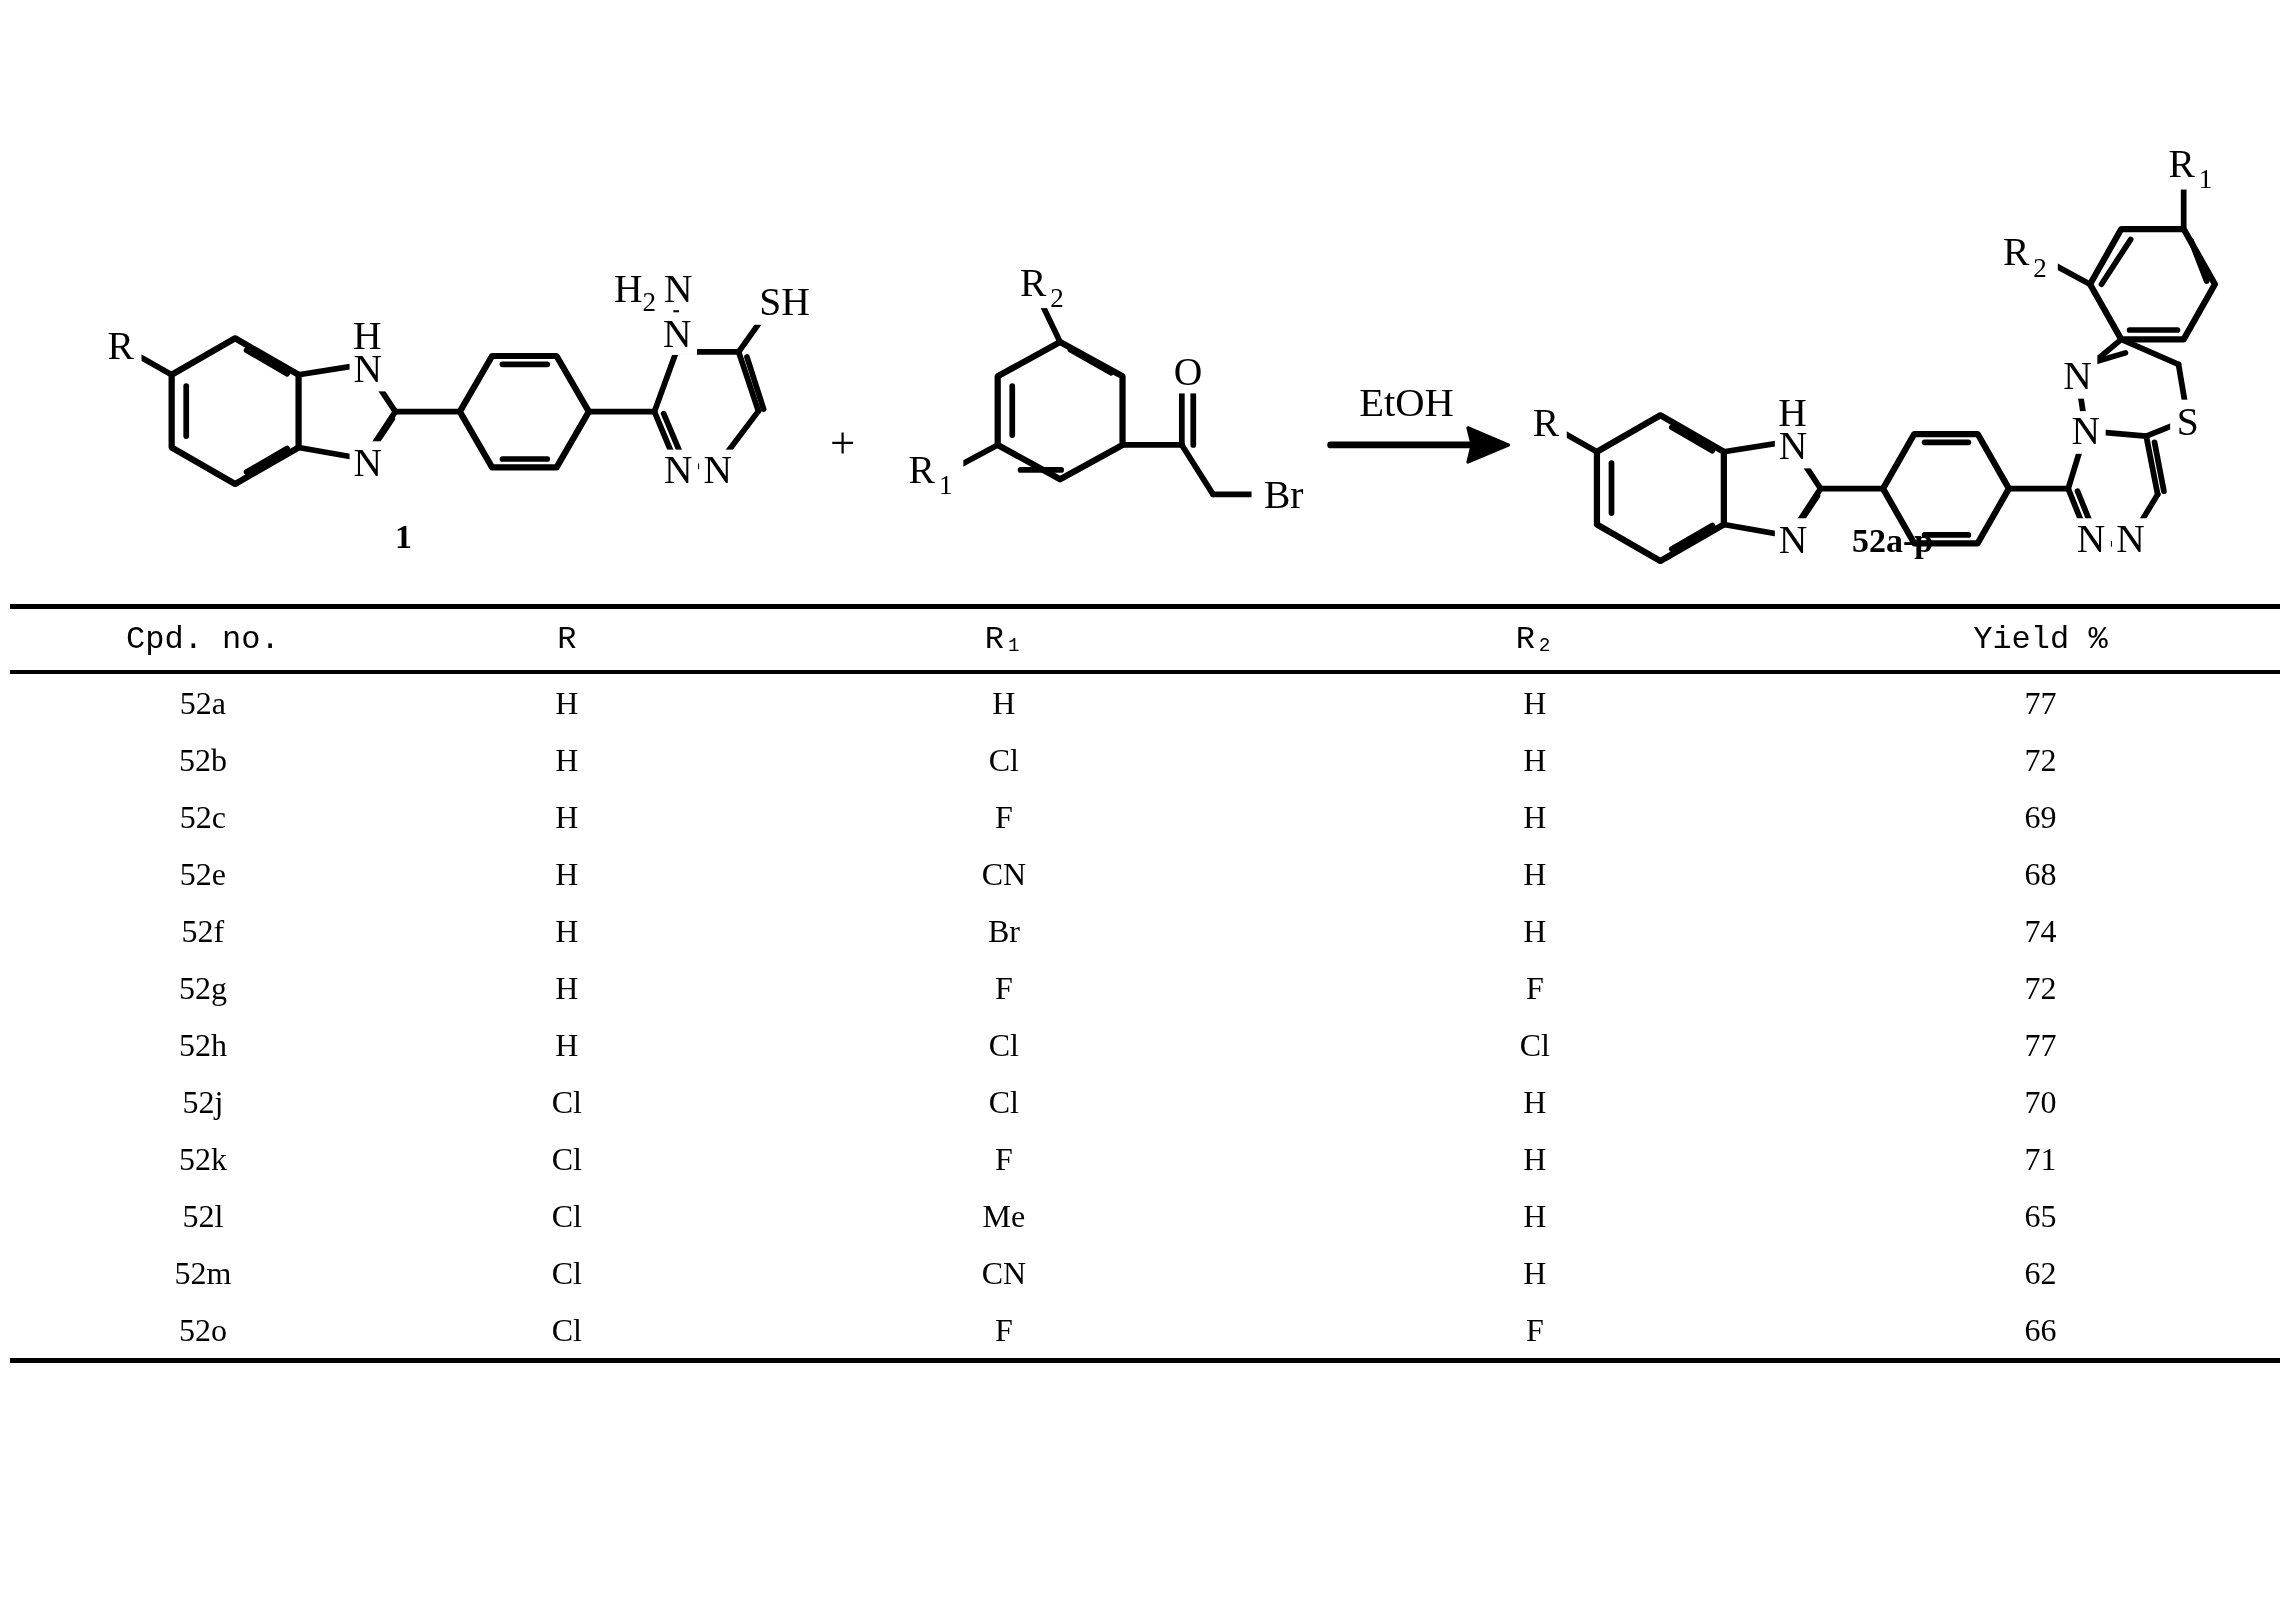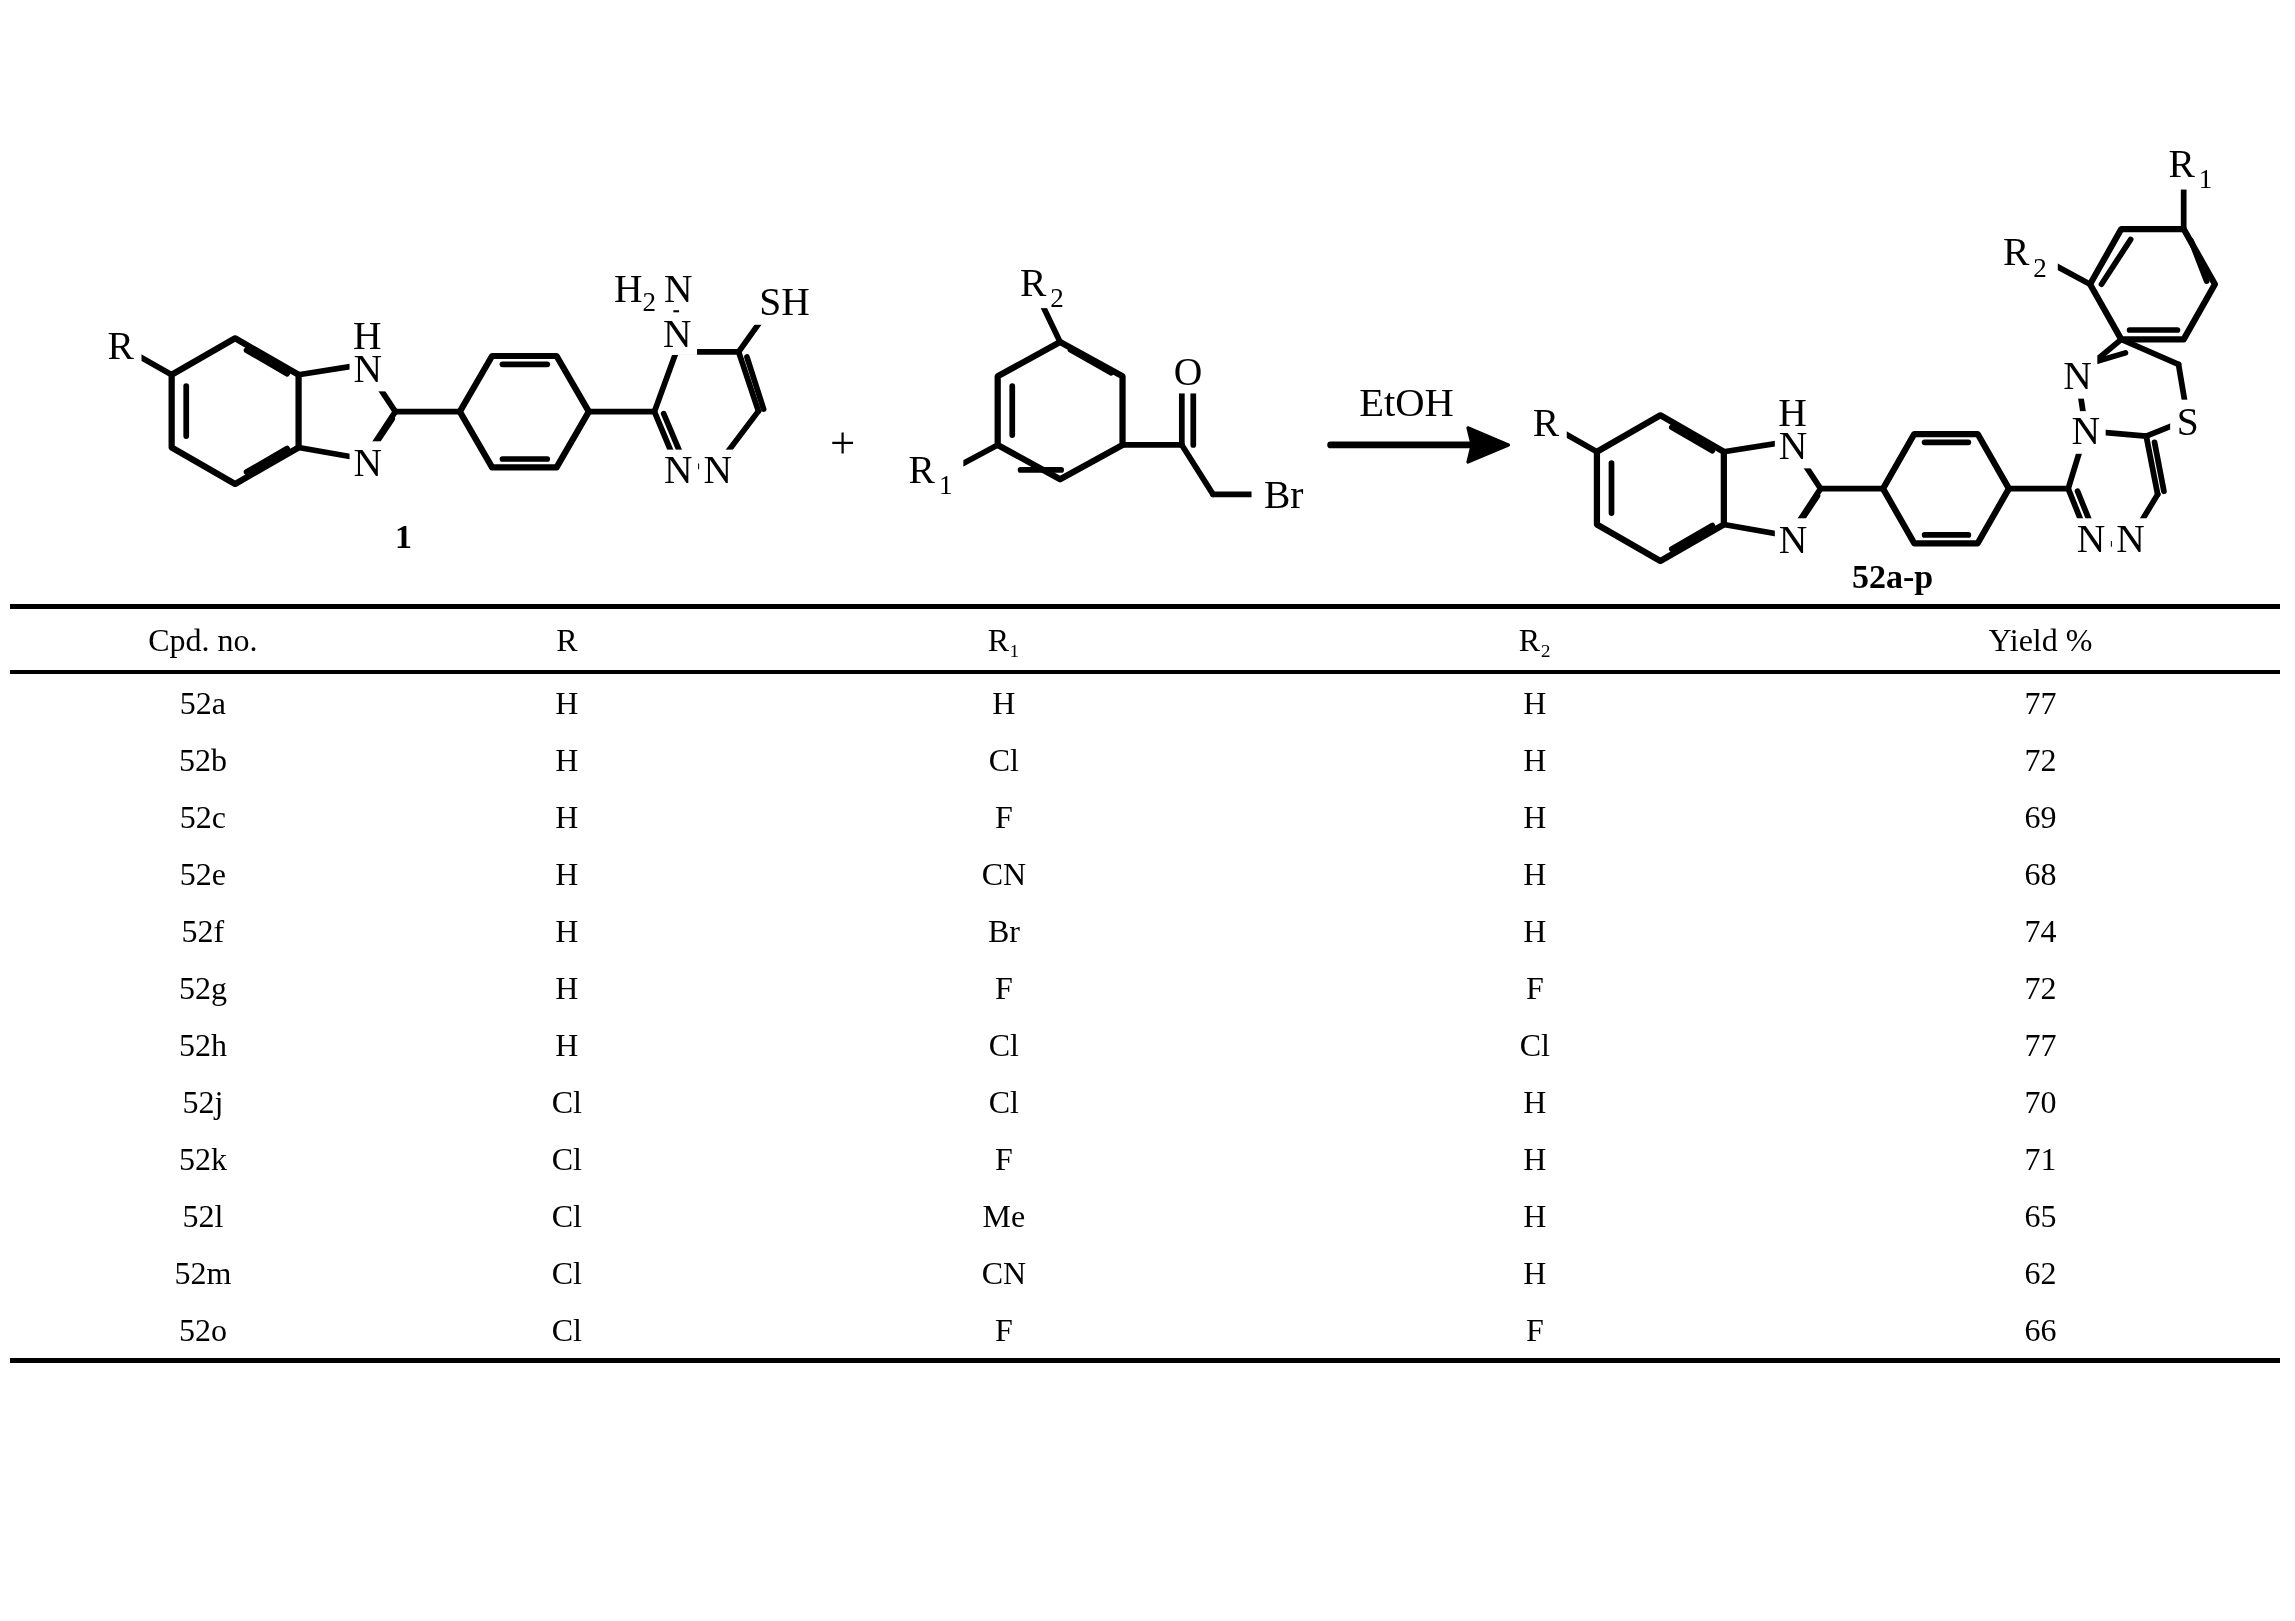--- a/index.html
+++ b/index.html
@@ -3,30 +3,30 @@
 <meta charset="utf-8">
 <style>
   html,body{margin:0;padding:0;background:#fff;}
   body{
     width:2295px;height:1621px;position:relative;overflow:hidden;
     font-family:"Liberation Serif", serif;color:#000;
   }
   #scheme{position:absolute;left:0;top:0;width:2295px;height:609px;}
   .lbl{position:absolute;font-weight:bold;font-size:34px;line-height:1;}
   #lbl-1{left:395px;top:520px;}
-  #lbl-52ap{left:1852px;top:560px;}
+  #lbl-52ap{left:1852px;top:524px;}
 
   
   #table-wrap{position:absolute;left:10.4px;top:604px;width:2269px;}
   table.scheme-table{border-collapse:collapse;width:2269px;table-layout:fixed;}
   table.scheme-table td,table.scheme-table th{
     text-align:center;font-size:32px;font-weight:normal;padding:0;
     line-height:1;vertical-align:middle;
   }
-  thead th{font-weight:bold;height:61px;font-size:33px;}
+  thead th{font-weight:bold;height:61px;font-size:33px;font-family:Liberation Mono, monospace;}
   tbody td{height:57px;}
   tbody td.cpd{font-weight:normal;}
   
   thead tr.toprule th{border-top:5.7px solid #000;}
   thead tr th{border-bottom:4.7px solid #000;}
   tbody tr:last-child td{border-bottom:5.7px solid #000;}
   
   col.c0{width:385px;} col.c1{width:343px;} col.c2{width:531px;}
   col.c3{width:531px;} col.c4{width:480px;}
 </style>

